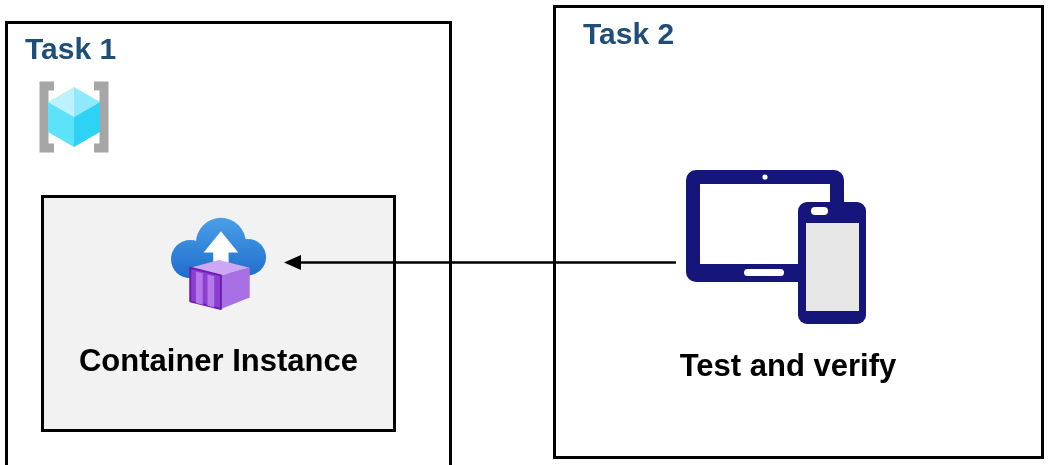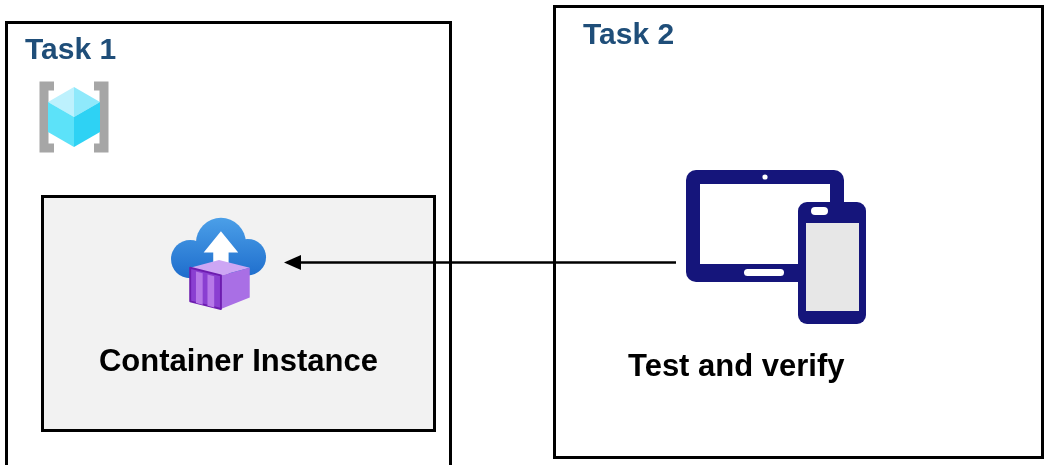--- a/index.html
+++ b/index.html
@@ -37,21 +37,21 @@
     font-size: 32px;
     font-weight: bold;
     color: #000000;
     white-space: nowrap;
   }
 
   .ci-box {
     position: absolute;
     left: 33px;
     top: 171px;
-    width: 395px;
+    width: 355px;
     height: 237px;
     background: #F2F2F2;
     border: 3px solid #000000;
   }
   .ci-icon { position: absolute; left: 126px; top: 16px; }
   .ci-label {
     position: absolute;
     left: 0;
     top: 145px;
     width: 100%;
@@ -61,20 +61,21 @@
     color: #000000;
     white-space: nowrap;
   }
 
   .devices-icon { position: absolute; left: 124px; top: 158px; }
   .t2-caption {
     position: absolute;
     left: 72px;
     top: 340px;
     width: 320px;
+    text-align: center;
     font-size: 31px;
     font-weight: bold;
     color: #000000;
     white-space: nowrap;
   }
 
   .arrow-overlay {
     position: absolute;
     left: 0; top: 0;
     width: 1049px;

